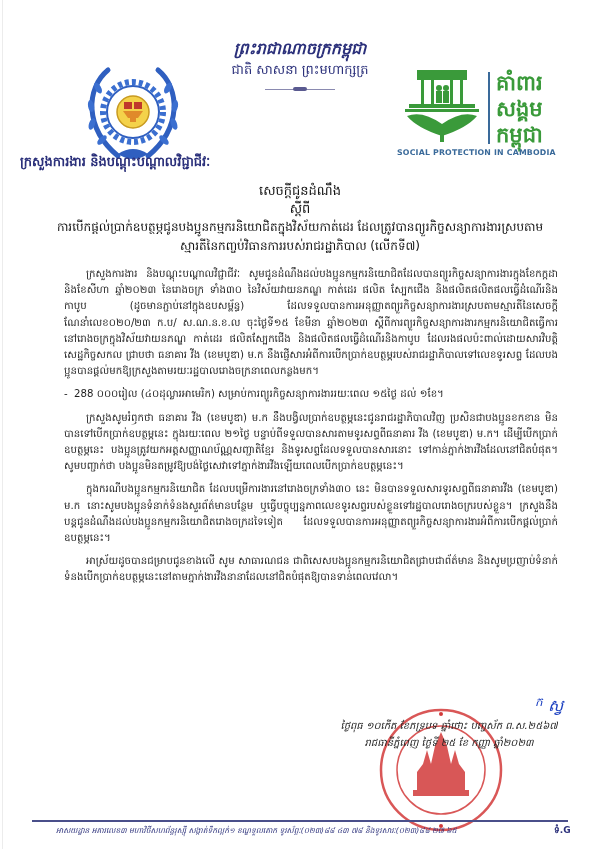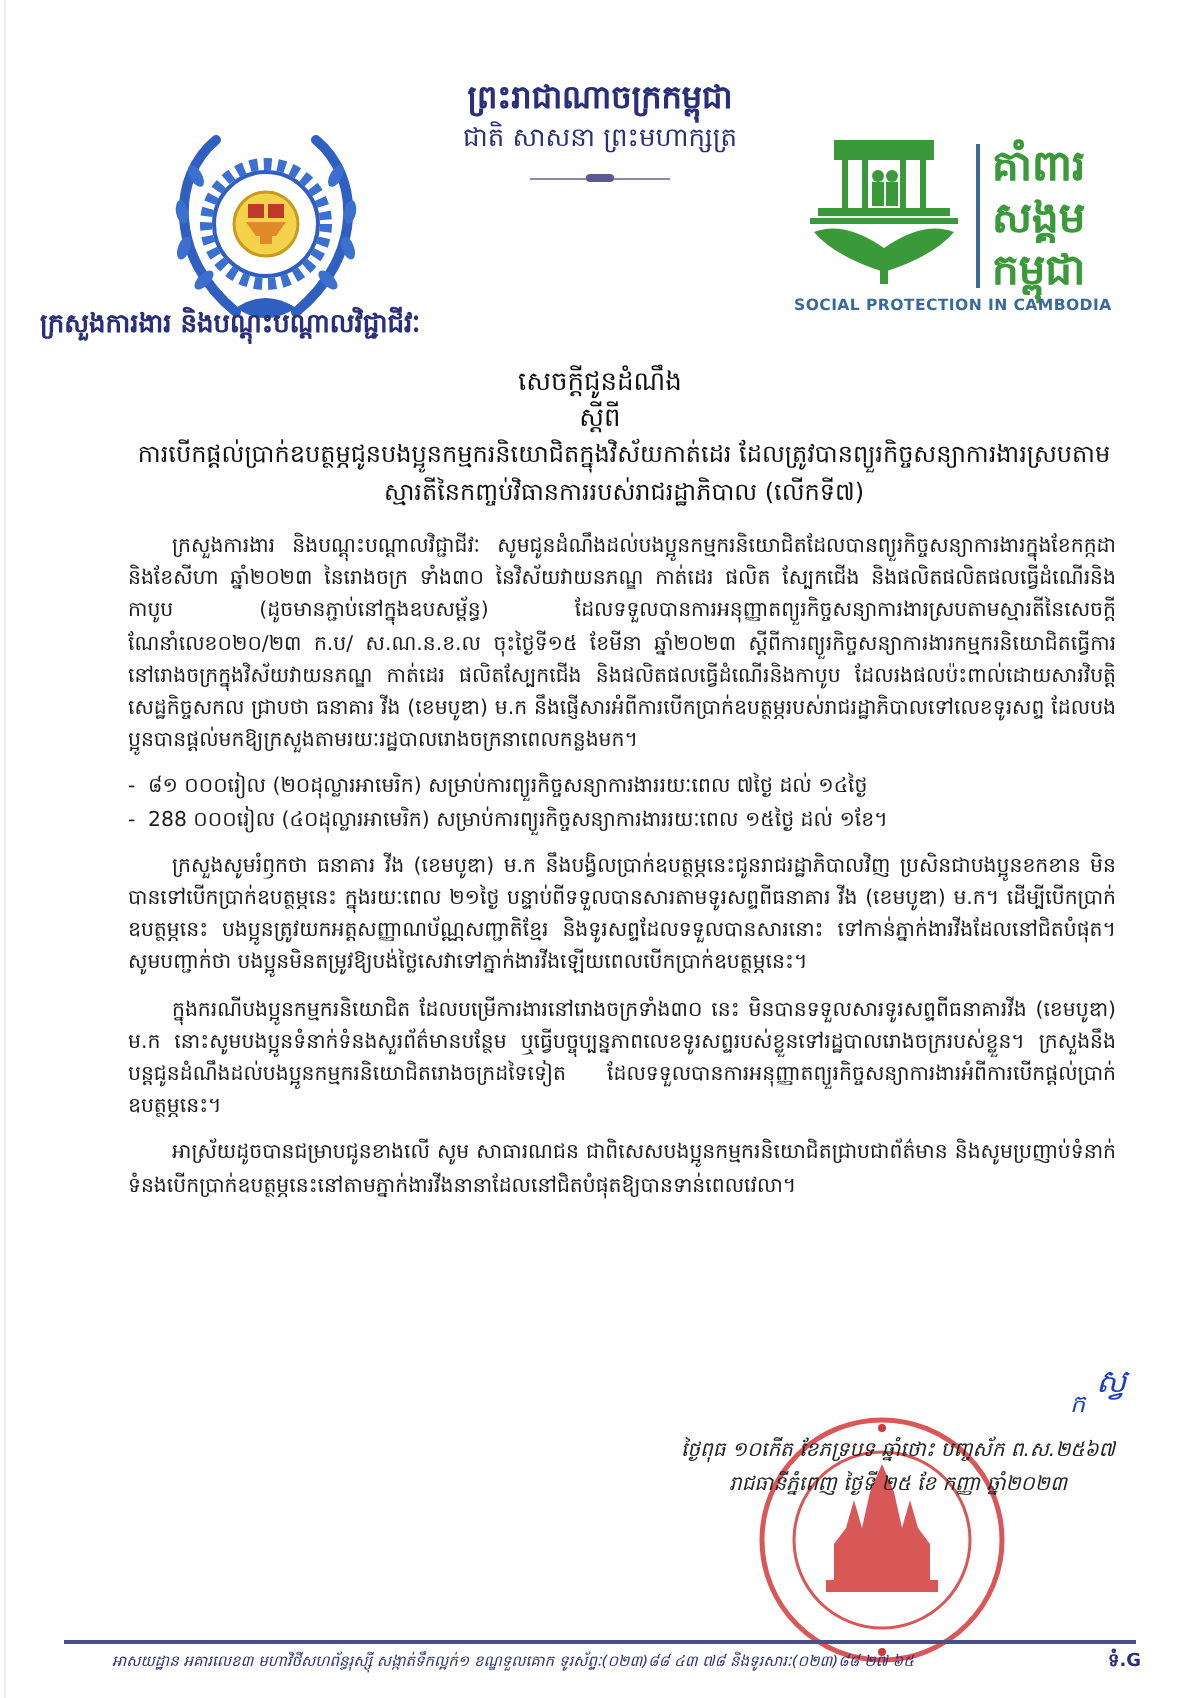--- a/index.html
+++ b/index.html
@@ -5,49 +5,49 @@
   html, body { margin: 0; padding: 0; background: #ffffff; }
   body { width: 600px; height: 849px; position: relative; overflow: hidden;
          font-family: "DejaVu Sans", sans-serif; color: #1a1a1a; }
   .page-edge { position: absolute; left: 2px; top: 0; width: 1px; height: 849px; background: #ececec; }
 
   
   .ministry-logo { position: absolute; left: 78px; top: 58px; width: 110px; height: 110px; }
   .ministry-name { position: absolute; left: 20px; top: 153px; font-size: 13px; font-weight: bold;
                    color: #2a2f7a; white-space: nowrap; }
   .kingdom { position: absolute; left: 190px; top: 38px; width: 220px; text-align: center; }
-  .kingdom-title { font-size: 16px; font-weight: bold; color: #2a2f7a; line-height: 22px; }
+  .kingdom-title { font-size: 16px; font-weight: bold; color: #2a2f7a; line-height: 22px; font-style: italic; }
   .kingdom-motto { font-size: 13px; color: #2a2f7a; line-height: 20px; }
   .ornament { margin: 6px auto 0; width: 70px; height: 6px; position: relative; }
   .ornament:before { content: ""; position: absolute; left: 0; right: 0; top: 3px; height: 1px; background: #8a8ab0; }
   .ornament:after { content: ""; position: absolute; left: 28px; top: 1px; width: 14px; height: 4px; background: #5a5a90; border-radius: 2px; }
 
   .sp-logo { position: absolute; left: 397px; top: 66px; width: 170px; height: 95px; }
   .sp-caption { position: absolute; left: 397px; top: 148px; width: 170px; font-size: 7.8px;
                 font-weight: bold; color: #3a6a9a; letter-spacing: 0.2px; white-space: nowrap; }
 
   
   .doc-title { position: absolute; left: 0; width: 600px; text-align: center; font-weight: normal; color: #111; }
   .t1 { top: 182px; font-size: 13px; }
   .t2 { top: 200px; font-size: 13px; }
-  .t3 { top: 218px; font-size: 12px; line-height: 19px; width: 500px; left: 50px; margin-left: 12px; }
+  .t3 { top: 218px; font-size: 12px; line-height: 19px; width: 500px; left: 50px; }
 
   
   .body { position: absolute; left: 64px; top: 266px; width: 494px; font-size: 10.2px;
           line-height: 16.2px; text-align: justify; color: #1d1d1d; }
   .para { margin: 0 0 7px 0; text-indent: 22px; }
   .bullets { margin: 0 0 7px 0; padding: 0; list-style: none; }
   .bullets li { padding-left: 0; }
   .bullets li span.dash { display: inline-block; width: 10px; }
 
   
   .sign { position: absolute; left: 324px; top: 717px; width: 250px; text-align: center;
           font-size: 10px; font-style: italic; line-height: 17px; color: #222; }
   .stamp { position: absolute; left: 377px; top: 706px; width: 128px; height: 128px; }
-  .sig-mark { position: absolute; left: 548px; top: 680px; font-size: 16px; color: #1a3fc0; font-style: italic; }
+  .sig-mark { position: absolute; left: 548px; top: 695px; font-size: 16px; color: #1a3fc0; font-style: italic; }
   .initial-mark { position: absolute; left: 535px; top: 694px; font-size: 12px; color: #1a3fc0; font-style: italic; }
 
   
   .footer-line { position: absolute; left: 32px; top: 820px; width: 536px; height: 2px; background: #4a4f8a; }
   .footer-text { position: absolute; left: 56px; top: 826px; width: 520px; font-size: 7.5px;
                  font-style: italic; color: #2a2f7a; white-space: nowrap; }
   .footer-code { position: absolute; left: 554px; top: 824px; font-size: 9px; font-weight: bold; color: #2a2f7a; }
 </style>
 </head>
 <body>
@@ -117,21 +117,20 @@
 </svg>
 <div class="sp-caption">SOCIAL PROTECTION IN CAMBODIA</div>
 
 <div class="doc-title t1">សេចក្តីជូនដំណឹង</div>
 <div class="doc-title t2">ស្តីពី</div>
 <div class="doc-title t3">ការបើកផ្តល់ប្រាក់ឧបត្ថម្ភជូនបងប្អូនកម្មករនិយោជិតក្នុងវិស័យកាត់ដេរ ដែលត្រូវបានព្យួរកិច្ចសន្យាការងារស្របតាមស្មារតីនៃកញ្ចប់វិធានការរបស់រាជរដ្ឋាភិបាល (លើកទី៧)</div>
 
 <div class="body">
   <p class="para">ក្រសួងការងារ និងបណ្តុះបណ្តាលវិជ្ជាជីវៈ សូមជូនដំណឹងដល់បងប្អូនកម្មករនិយោជិតដែលបានព្យួរកិច្ចសន្យាការងារក្នុងខែកក្កដា និងខែសីហា ឆ្នាំ២០២៣ នៃរោងចក្រ ទាំង៣០ នៃវិស័យវាយនភណ្ឌ កាត់ដេរ ផលិត ស្បែកជើង និងផលិតផលិតផលធ្វើដំណើរនិងកាបូប (ដូចមានភ្ជាប់នៅក្នុងឧបសម្ព័ន្ធ) ដែលទទួលបានការអនុញ្ញាតព្យួរកិច្ចសន្យាការងារស្របតាមស្មារតីនៃសេចក្តីណែនាំលេខ០២០/២៣ ក.ប/ ស.ណ.ន.ខ.ល ចុះថ្ងៃទី១៥ ខែមីនា ឆ្នាំ២០២៣ ស្តីពីការព្យួរកិច្ចសន្យាការងារកម្មករនិយោជិតធ្វើការនៅរោងចក្រក្នុងវិស័យវាយនភណ្ឌ កាត់ដេរ ផលិតស្បែកជើង និងផលិតផលធ្វើដំណើរនិងកាបូប ដែលរងផលប៉ះពាល់ដោយសារវិបត្តិសេដ្ឋកិច្ចសកល ជ្រាបថា ធនាគារ វីង (ខេមបូឌា) ម.ក នឹងផ្ញើសារអំពីការបើកប្រាក់ឧបត្ថម្ភរបស់រាជរដ្ឋាភិបាលទៅលេខទូរសព្ទ ដែលបងប្អូនបានផ្តល់មកឱ្យក្រសួងតាមរយៈរដ្ឋបាលរោងចក្រនាពេលកន្លងមក។</p>
   <ul class="bullets">
-    <li><span class="dash">-</span><span>៨១ ០០០រៀល (២០ដុល្លារអាមេរិក) សម្រាប់ការព្យួរកិច្ចសន្យាការងាររយៈពេល ៧ថ្ងៃ ដល់ ១៤ថ្ងៃ</span></li>
     <li><span class="dash">-</span><span>288 ០០០រៀល (៤០ដុល្លារអាមេរិក) សម្រាប់ការព្យួរកិច្ចសន្យាការងាររយៈពេល ១៥ថ្ងៃ ដល់ ១ខែ។</span></li>
   </ul>
   <p class="para">ក្រសួងសូមរំឭកថា ធនាគារ វីង (ខេមបូឌា) ម.ក នឹងបង្វិលប្រាក់ឧបត្ថម្ភនេះជូនរាជរដ្ឋាភិបាលវិញ ប្រសិនជាបងប្អូនខកខាន មិនបានទៅបើកប្រាក់ឧបត្ថម្ភនេះ ក្នុងរយៈពេល ២១ថ្ងៃ បន្ទាប់ពីទទួលបានសារតាមទូរសព្ទពីធនាគារ វីង (ខេមបូឌា) ម.ក។ ដើម្បីបើកប្រាក់ឧបត្ថម្ភនេះ បងប្អូនត្រូវយកអត្តសញ្ញាណប័ណ្ណសញ្ជាតិខ្មែរ និងទូរសព្ទដែលទទួលបានសារនោះ ទៅកាន់ភ្នាក់ងារវីងដែលនៅជិតបំផុត។ សូមបញ្ជាក់ថា បងប្អូនមិនតម្រូវឱ្យបង់ថ្លៃសេវាទៅភ្នាក់ងារវីងឡើយពេលបើកប្រាក់ឧបត្ថម្ភនេះ។</p>
   <p class="para">ក្នុងករណីបងប្អូនកម្មករនិយោជិត ដែលបម្រើការងារនៅរោងចក្រទាំង៣០ នេះ មិនបានទទួលសារទូរសព្ទពីធនាគារវីង (ខេមបូឌា) ម.ក នោះសូមបងប្អូនទំនាក់ទំនងសួរព័ត៌មានបន្ថែម ឬធ្វើបច្ចុប្បន្នភាពលេខទូរសព្ទរបស់ខ្លួនទៅរដ្ឋបាលរោងចក្ររបស់ខ្លួន។ ក្រសួងនឹងបន្តជូនដំណឹងដល់បងប្អូនកម្មករនិយោជិតរោងចក្រដទៃទៀត ដែលទទួលបានការអនុញ្ញាតព្យួរកិច្ចសន្យាការងារអំពីការបើកផ្តល់ប្រាក់ឧបត្ថម្ភនេះ។</p>
   <p class="para">អាស្រ័យដូចបានជម្រាបជូនខាងលើ សូម សាធារណជន ជាពិសេសបងប្អូនកម្មករនិយោជិតជ្រាបជាព័ត៌មាន និងសូមប្រញាប់ទំនាក់ទំនងបើកប្រាក់ឧបត្ថម្ភនេះនៅតាមភ្នាក់ងារវីងនានាដែលនៅជិតបំផុតឱ្យបានទាន់ពេលវេលា។</p>
 </div>
 
 <svg class="stamp" viewBox="0 0 128 128">
   <circle cx="64" cy="64" r="60" fill="none" stroke="#d23a3a" stroke-width="2.5" opacity="0.85"></circle>
   <circle cx="64" cy="64" r="44" fill="none" stroke="#d23a3a" stroke-width="1.5" opacity="0.85"></circle>

